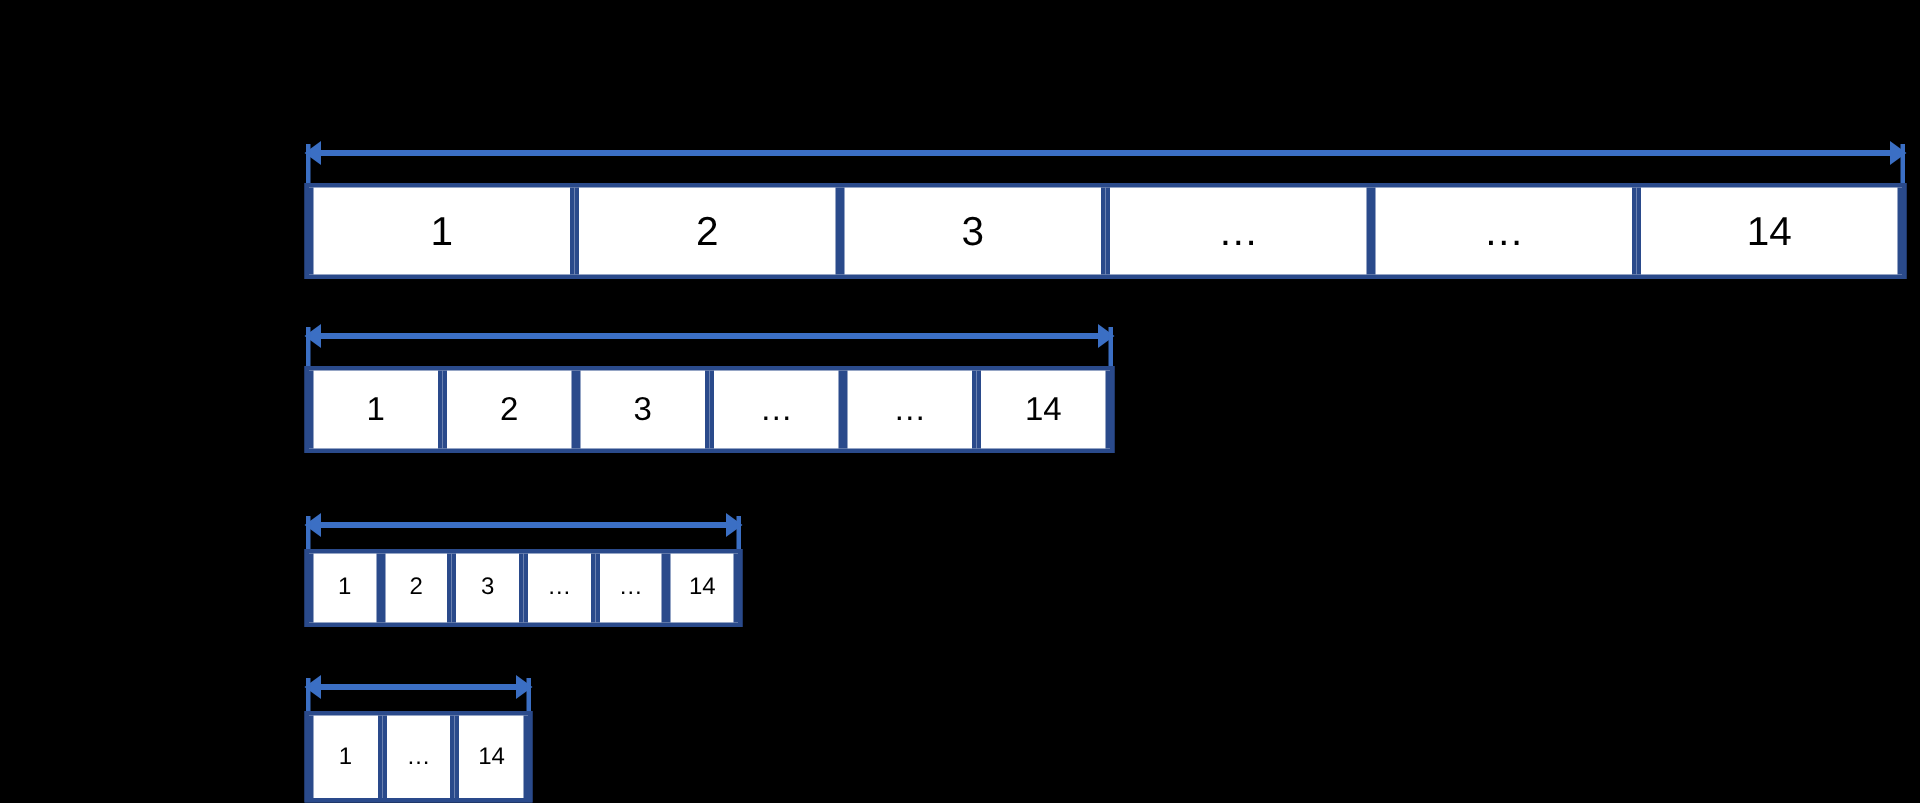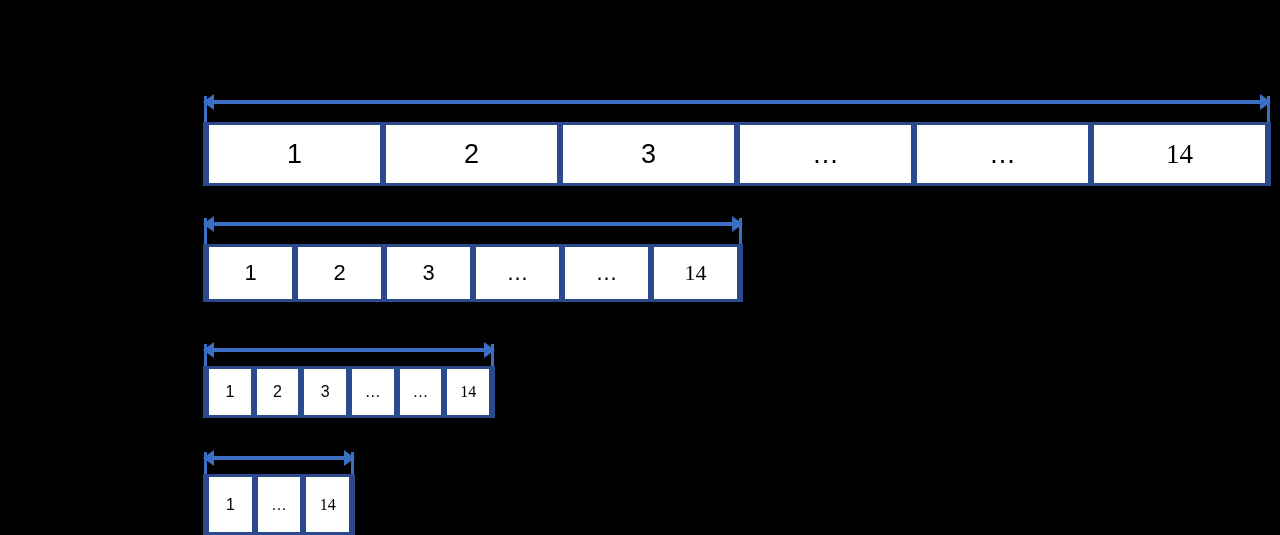--- a/index.html
+++ b/index.html
@@ -82,21 +82,21 @@
     border-left: 3px solid #2a4a8b;
     border-right: 3px solid #2a4a8b;
     display: flex;
     align-items: center;
     justify-content: center;
     color: #000000;
     line-height: 1;
     white-space: nowrap;
   }
   .cell:first-child { border-left-width: 3px; }
-  .cell:last-child  { border-right-width: 3px; font-family: Liberation Serif, serif; }
+  .cell:last-child  { border-right-width: 3px; }
 </style>
 </head>
 <body>
 
 <div id="canvas">
     <div class="row-group" style="left: 203px; top: 94px; width: 1068px;">
       <div class="dim-arrow" style="width: 1068px;">
         <div class="dim-line" style="background: rgb(59, 111, 196);"></div>
         <div class="dim-head left" style="border-right-color: rgb(59, 111, 196);"></div>
         <div class="dim-tick left" style="background: rgb(59, 111, 196); height: 28px;"></div>

